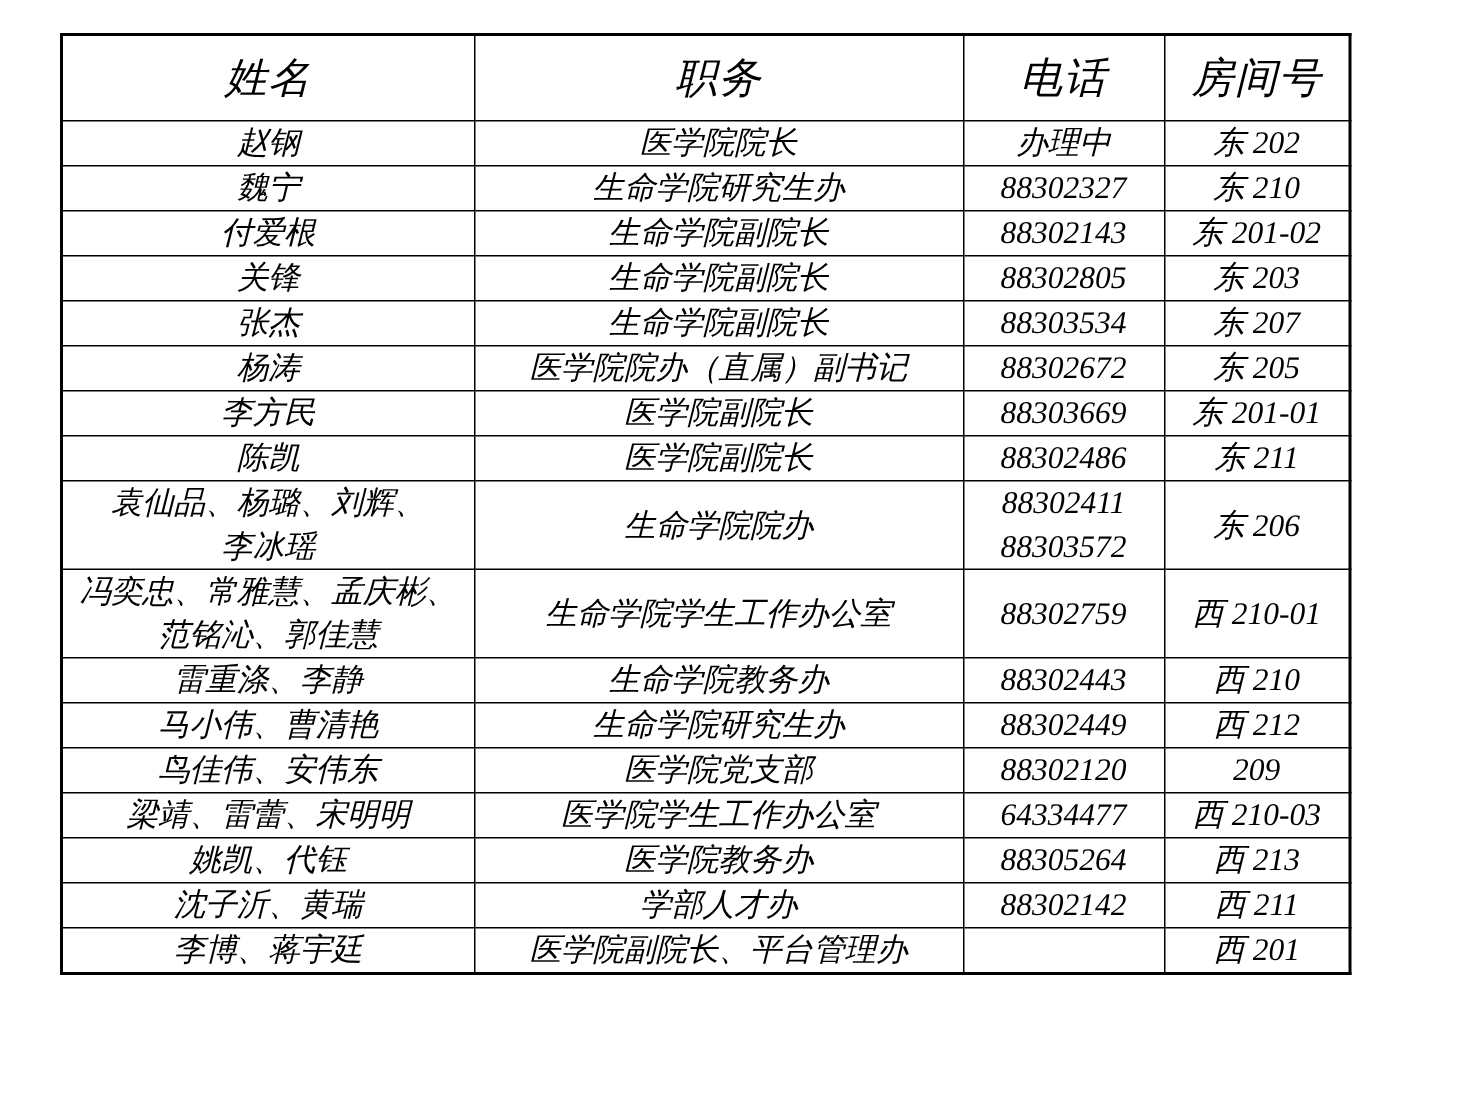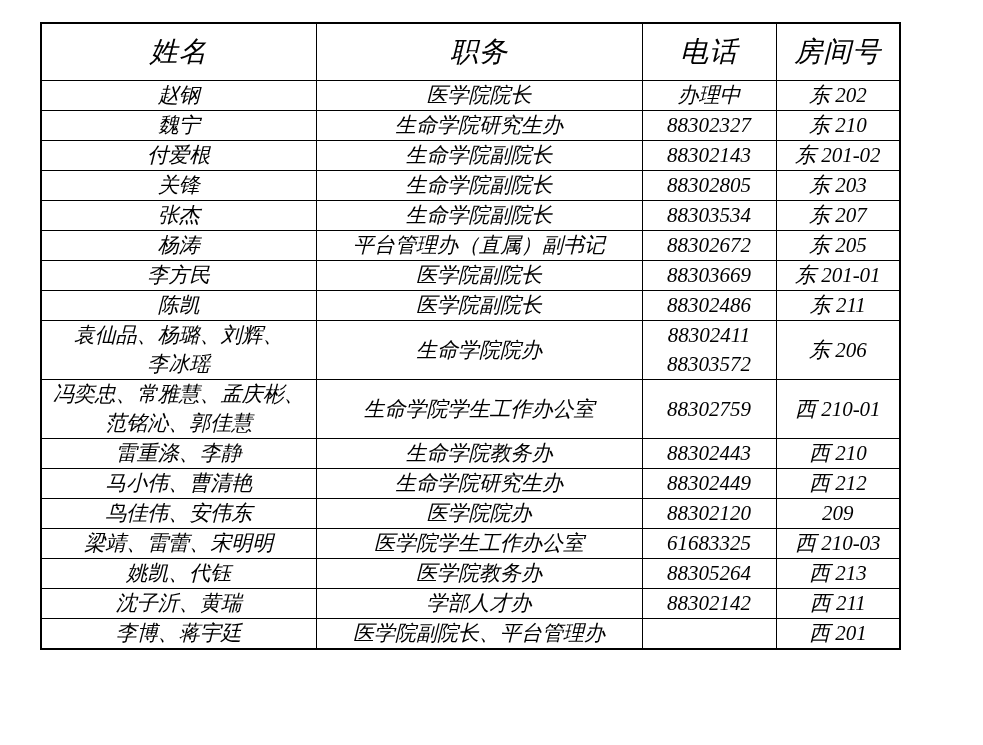--- a/index.html
+++ b/index.html
@@ -99,21 +99,21 @@
           <td>东 203</td>
         </tr>
         <tr>
           <td>张杰</td>
           <td>生命学院副院长</td>
           <td>88303534</td>
           <td>东 207</td>
         </tr>
         <tr>
           <td>杨涛</td>
-          <td>平台管理办（直属）副书记</td>
+          <td>医学院院办（直属）副书记</td>
           <td>88302672</td>
           <td>东 205</td>
         </tr>
         <tr>
           <td>李方民</td>
           <td>医学院副院长</td>
           <td>88303669</td>
           <td>东 201-01</td>
         </tr>
         <tr>
@@ -144,28 +144,28 @@
           <td>西 210</td>
         </tr>
         <tr>
           <td>马小伟、曹清艳</td>
           <td>生命学院研究生办</td>
           <td>88302449</td>
           <td>西 212</td>
         </tr>
         <tr>
           <td>鸟佳伟、安伟东</td>
-          <td>医学院院办</td>
+          <td>医学院党支部</td>
           <td>88302120</td>
           <td>209</td>
         </tr>
         <tr>
           <td>梁靖、雷蕾、宋明明</td>
           <td>医学院学生工作办公室</td>
-          <td>61683325</td>
+          <td>64334477</td>
           <td>西 210-03</td>
         </tr>
         <tr>
           <td>姚凯、代钰</td>
           <td>医学院教务办</td>
           <td>88305264</td>
           <td>西 213</td>
         </tr>
         <tr>
           <td>沈子沂、黄瑞</td>

